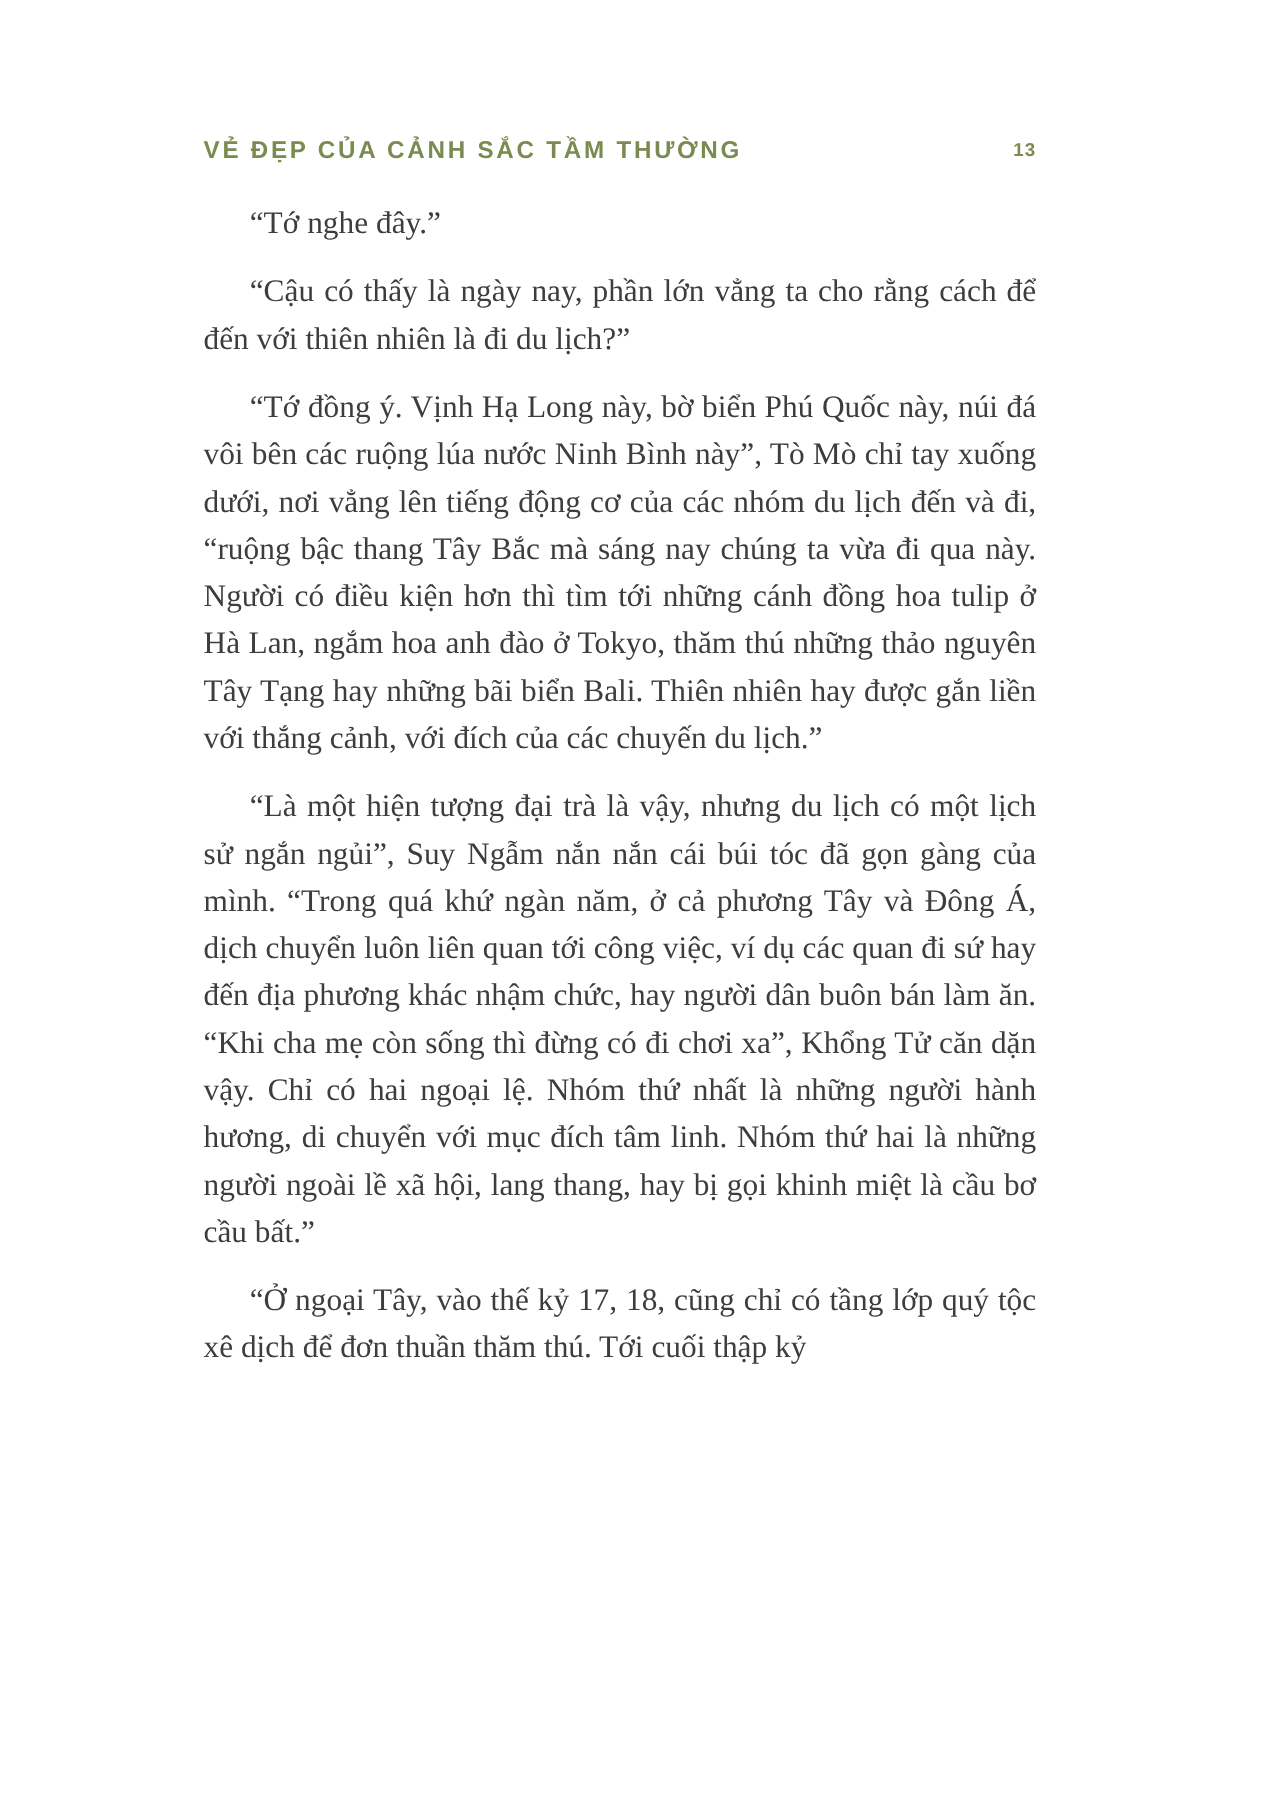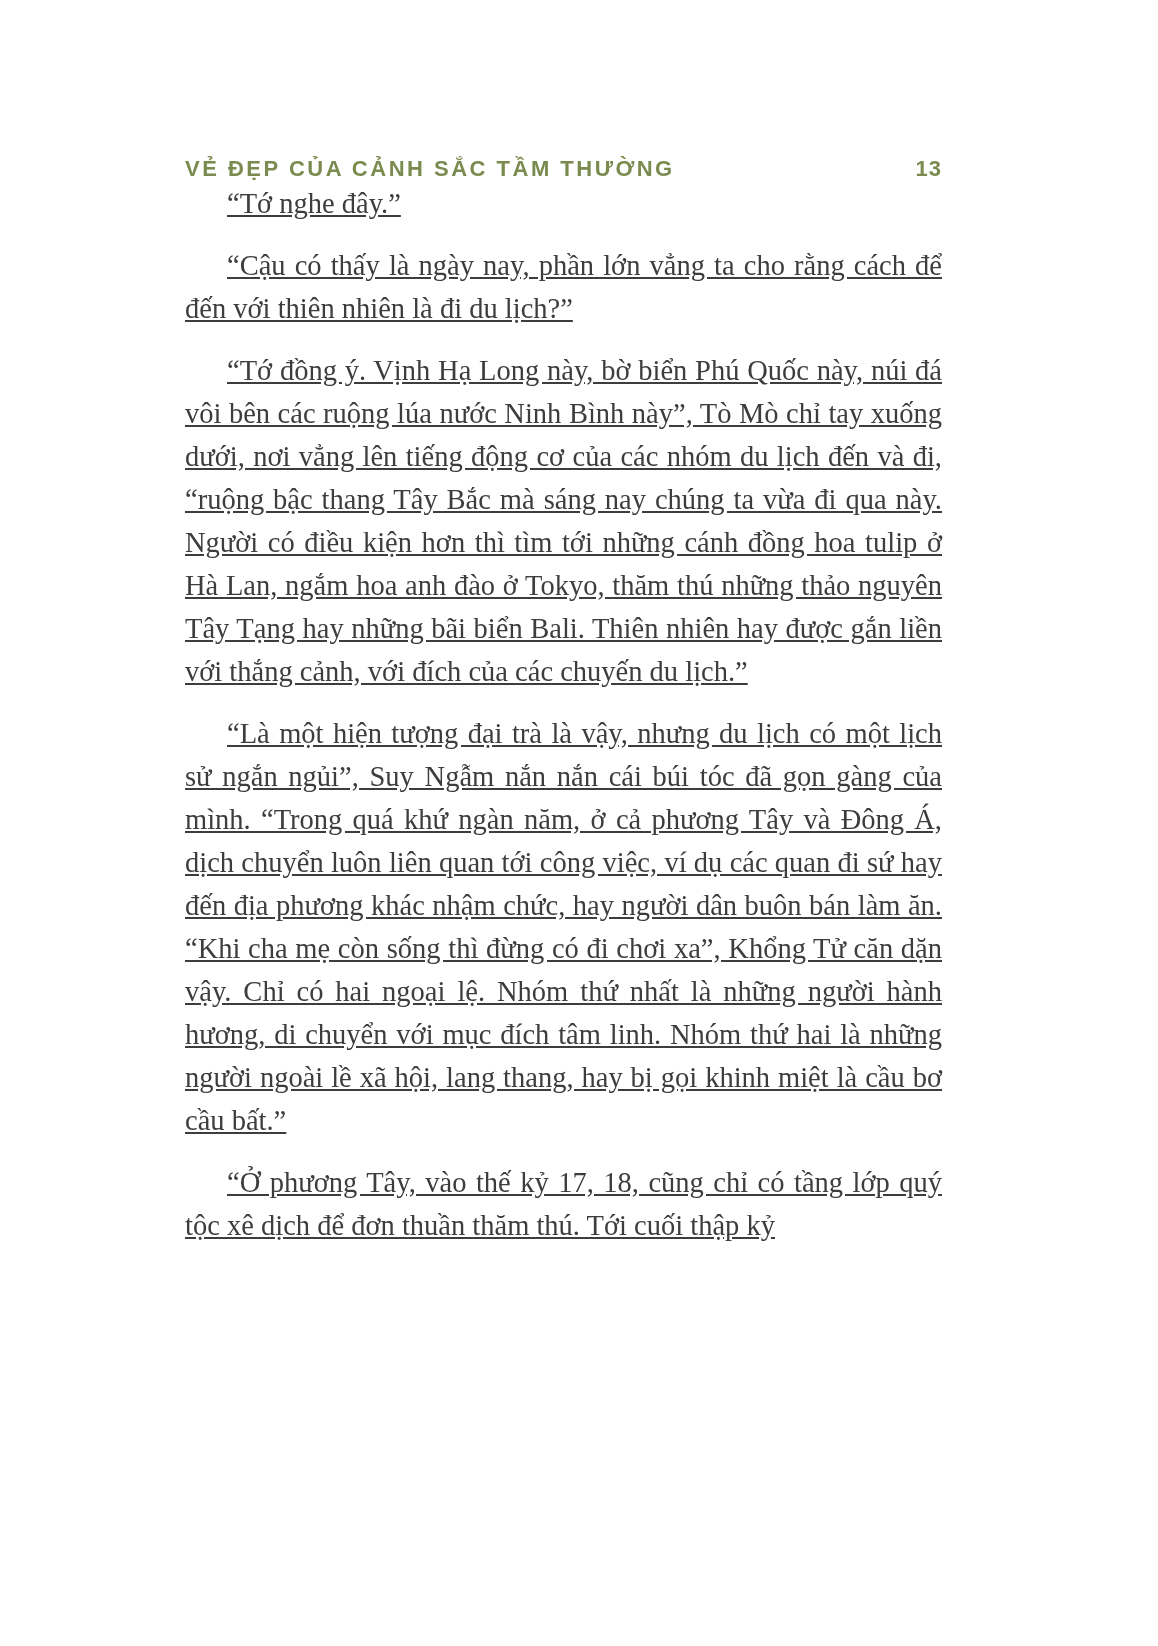--- a/index.html
+++ b/index.html
@@ -20,59 +20,57 @@
     position: absolute;
     top: 124px;
     left: 185px;
     width: 757px;
     display: flex;
     justify-content: space-between;
     align-items: center;
     font-family: "Liberation Sans", "DejaVu Sans", sans-serif;
     font-weight: bold;
     color: #7b8a4e;
-    margin-top: 32px;
   }
   .running-title {
     font-size: 22px;
     letter-spacing: 2.5px;
     text-transform: uppercase;
   }
   .page-number {
-    font-size: 22px;
+    font-size: 17px;
     letter-spacing: 1px;
   }
   .page-body {
     position: absolute;
     top: 182px;
     left: 185px;
     width: 757px;
     color: #3d3d3d;
     font-size: 28.5px;
     line-height: 43px;
     text-align: justify;
     text-justify: inter-word;
   }
   .page-body p {
     text-indent: 42px;
     margin: 0 0 19px 0;
-    text-decoration: underline;
   }
 </style>
 </head>
 <body>
 
 <div class="page">
 
   <header class="page-header">
     <span class="running-title">VẺ ĐẸP CỦA CẢNH SẮC TẦM THƯỜNG</span>
     <span class="page-number">13</span>
   </header>
 
   <main class="page-body">
     <p>“Tớ nghe đây.”</p>
     <p>“Cậu có thấy là ngày nay, phần lớn vẳng ta cho rằng cách để đến với thiên nhiên là đi du lịch?”</p>
     <p>“Tớ đồng ý. Vịnh Hạ Long này, bờ biển Phú Quốc này, núi đá vôi bên các ruộng lúa nước Ninh Bình này”, Tò Mò chỉ tay xuống dưới, nơi vẳng lên tiếng động cơ của các nhóm du lịch đến và đi, “ruộng bậc thang Tây Bắc mà sáng nay chúng ta vừa đi qua này. Người có điều kiện hơn thì tìm tới những cánh đồng hoa tulip ở Hà Lan, ngắm hoa anh đào ở Tokyo, thăm thú những thảo nguyên Tây Tạng hay những bãi biển Bali. Thiên nhiên hay được gắn liền với thắng cảnh, với đích của các chuyến du lịch.”</p>
     <p>“Là một hiện tượng đại trà là vậy, nhưng du lịch có một lịch sử ngắn ngủi”, Suy Ngẫm nắn nắn cái búi tóc đã gọn gàng của mình. “Trong quá khứ ngàn năm, ở cả phương Tây và Đông Á, dịch chuyển luôn liên quan tới công việc, ví dụ các quan đi sứ hay đến địa phương khác nhậm chức, hay người dân buôn bán làm ăn. “Khi cha mẹ còn sống thì đừng có đi chơi xa”, Khổng Tử căn dặn vậy. Chỉ có hai ngoại lệ. Nhóm thứ nhất là những người hành hương, di chuyển với mục đích tâm linh. Nhóm thứ hai là những người ngoài lề xã hội, lang thang, hay bị gọi khinh miệt là cầu bơ cầu bất.”</p>
-    <p>“Ở phương Tây, vào thế kỷ 17, 18, cũng chỉ có tầng lớp quý tộc xê dịch để đơn thuần thăm thú. Tới cuối thập kỷ</p>
+    <p>“Ở ngoại Tây, vào thế kỷ 17, 18, cũng chỉ có tầng lớp quý tộc xê dịch để đơn thuần thăm thú. Tới cuối thập kỷ</p>
   </main>
 
 </div>
 
 </body></html>

